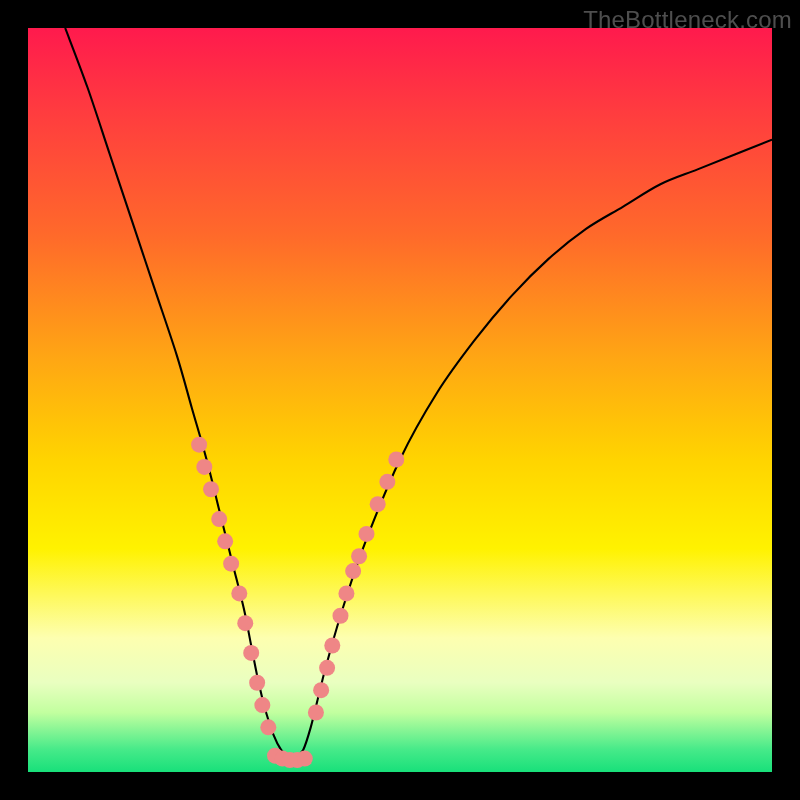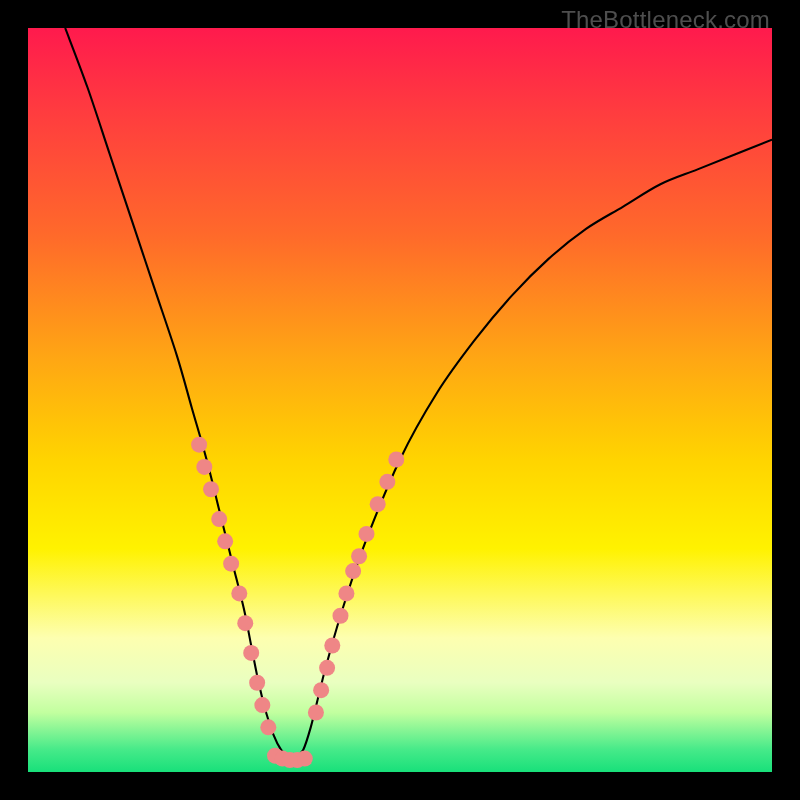--- a/index.html
+++ b/index.html
@@ -12,21 +12,21 @@
   }
   .container {
     position: relative;
     width: 800px;
     height: 800px;
     background: #000;
   }
   .watermark {
     position: absolute;
     top: 6px;
-    right: 30px;
+    right: 8px;
     font-family: Arial, Helvetica, sans-serif;
     font-size: 24px;
     color: #4e4e4e;
     z-index: 5;
     letter-spacing: 0.2px;
   }
   .plot-frame {
     position: absolute;
     left: 28px;
     top: 28px;

